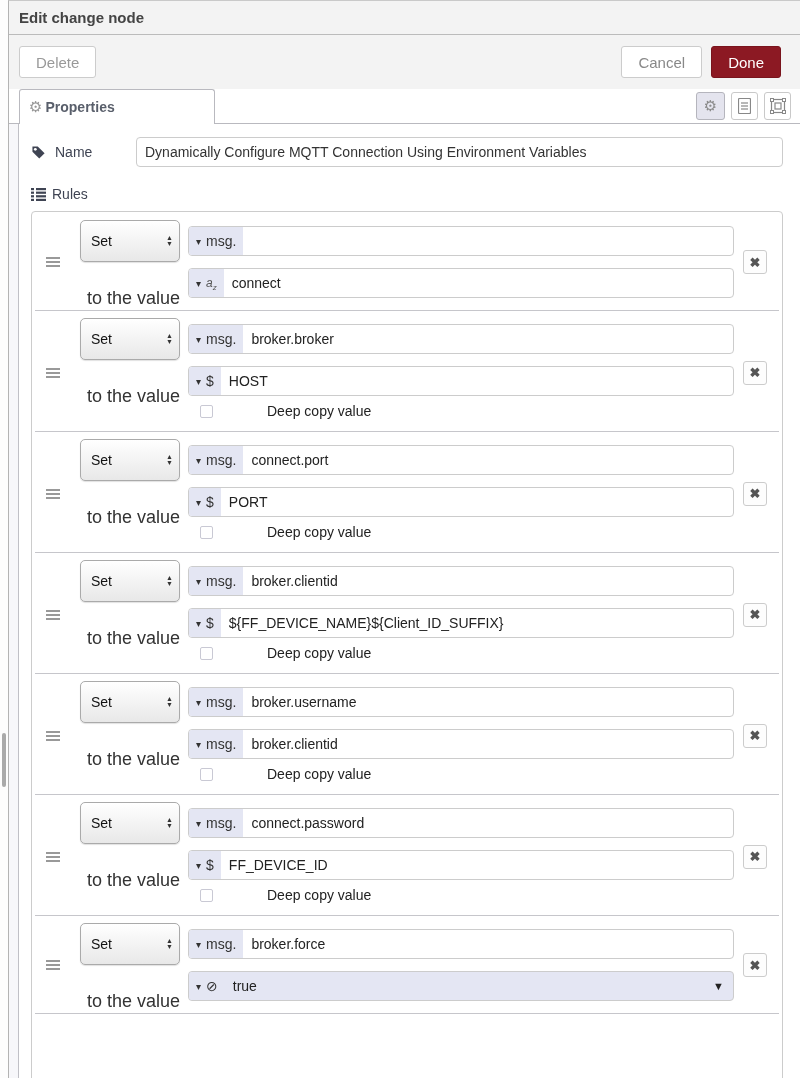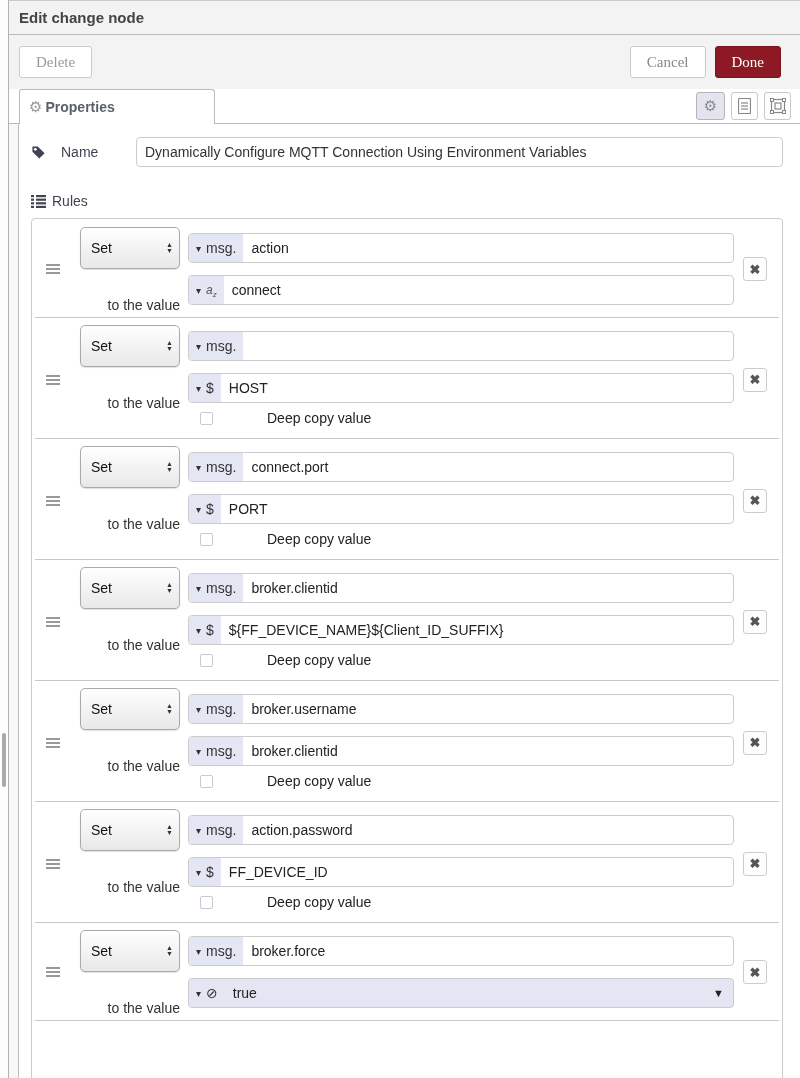--- a/index.html
+++ b/index.html
@@ -14,21 +14,21 @@
 
   
   .tray { position:absolute; left:8px; top:0; right:0; bottom:0;
           border-left:1px solid #b3b3b3; border-top:1px solid #c9c9c9; background:#c2410c; }
 
   .tray-header { height:34px; background:#f3f3f3; border-bottom:1px solid #bbb;
                  display:flex; align-items:center; padding-left:10px; }
   .tray-header h1 { font-size:15px; font-weight:bold; color:#444; }
 
   .toolbar { height:54px; background:#f3f3f3; display:flex; align-items:center;
-             padding:0 19px 0 10px;font-family:Liberation Serif, serif; }
+             padding:0 19px 0 10px; }
   .btn { height:32px; border:1px solid #ccc; border-radius:3px; background:#fff;
          font-size:15px; color:#999; padding:0 16px; cursor:pointer;
          font-family:inherit; }
   .btn-cancel { color:#888; margin-left:auto; }
   .btn-done { background:#8C1923; border-color:#79141d; color:#fff; margin-left:9px;text-align:center; }
 
   
   .tabbar { position:relative; height:35px; background:#fff; }
   .tabbar::after { content:''; position:absolute; left:0; right:0; bottom:0;
                    border-bottom:1px solid #b9b9bf; z-index:1; }
@@ -45,45 +45,45 @@
   .icon-btn.selected { background:#e4e4ee; border-color:#b5b5bd; width:29px; }
   .icon-btn .gear-glyph { color:#8a8a8a; font-size:15px; }
 
   
   .form-gutter { position:absolute; left:0; top:123px; bottom:0; width:10px;
                  background:#f7f7fa; border-right:1px solid #c0c0c6; z-index:3; }
 
   
   .form { padding:13px 17px 0 22px; background:#fff; }
   .form-row-name { display:flex; align-items:center; height:30px; }
-  .field-label { display:flex; align-items:center; gap:15px; width:105px;
+  .field-label { display:flex; align-items:center; gap:9px; width:105px;
                  font-size:14px; color:#3f4453; }
   .name-input { flex:1; height:30px; border:1px solid #ccc; border-radius:4px;
                 padding:0 8px; font-size:14px; color:#333; font-family:inherit; outline:none; }
-  .rules-label { display:flex; align-items:center; gap:6px; margin-top:26px;
+  .rules-label { display:flex; align-items:center; gap:6px; margin-top:19px;
                  font-size:14px; color:#3f4453; }
 
   .rules-container { margin-top:9px; border:1px solid #ccc; border-radius:4px;
                      background:#fff; padding:0 2px; height:1000px; }
   .rule { position:relative; display:flex; padding:14px 4px 10px 4px; }
   .rule + .rule::before, .rules-footer::before {
       content:''; position:absolute; top:0; left:1px; right:1px;
       border-top:1px solid #c6c6cb; }
   .rules-footer { position:relative; height:120px; }
   .rule.compact { padding-bottom:12px; }
 
   .drag-col { width:30px; display:flex; align-items:center; justify-content:center; }
   .drag-handle { display:flex; flex-direction:column; gap:2px; cursor:grab; }
   .drag-handle i { display:block; width:14px; height:2px; background:#999; }
 
   .rule-body { flex:1; display:flex; flex-direction:column; }
   .rule-row { display:flex; align-items:center; gap:8px; height:30px; }
   .rule-row + .rule-row { margin-top:12px; }
   .col-a { width:112px; display:flex; justify-content:flex-end; }
-  .to-value-label { font-size:14px; color:#333; line-height:30px; white-space:nowrap;margin-top:29px; }
+  .to-value-label { font-size:18px; color:#333; line-height:30px; white-space:nowrap;margin-top:29px; }
 
   .op-select { width:100px; height:42px; border:1px solid #aaa; border-radius:5px;
                background:linear-gradient(#fff,#e8e8e8); display:flex; align-items:center;
                padding:0 6px 0 10px; cursor:pointer;
                box-shadow:0 1px 1px rgba(0,0,0,.12); }
   .op-select .op-text { font-size:14px; color:#111; flex:1; }
   .op-updown { display:flex; flex-direction:column; line-height:6px; font-size:7px; color:#333; }
 
   .typed-input { flex:1; height:30px; border:1px solid #ccc; border-radius:4px;
                  display:flex; align-items:center; overflow:hidden; background:#fff; }
@@ -208,21 +208,20 @@
                         <span>▲</span>
                         <span>▼</span>
                       </span>
           </div>
         </div>
         <div class="typed-input">
           <span class="ti-type">
             <span class="ti-caret">▾</span>
             <span class="ti-type-label prop-type-label"><span>msg.</span></span>
           </span>
-          <span class="ti-value">action</span>
         </div>
       </div>
       <div class="rule-row">
         <div class="col-a">
           <span class="to-value-label">to the value</span>
         </div>
         <div class="typed-input value-input">
           <span class="ti-type">
             <span class="ti-caret">▾</span>
             <span class="ti-type-label val-type-label"><span class="az">a<sub>z</sub></span></span>
@@ -257,20 +256,21 @@
                         <span>▲</span>
                         <span>▼</span>
                       </span>
           </div>
         </div>
         <div class="typed-input">
           <span class="ti-type">
             <span class="ti-caret">▾</span>
             <span class="ti-type-label prop-type-label"><span>msg.</span></span>
           </span>
+          <span class="ti-value">broker.broker</span>
         </div>
       </div>
       <div class="rule-row">
         <div class="col-a">
           <span class="to-value-label">to the value</span>
         </div>
         <div class="typed-input value-input">
           <span class="ti-type">
             <span class="ti-caret">▾</span>
             <span class="ti-type-label val-type-label"><span class="env">$</span></span>
@@ -464,21 +464,21 @@
                         <span>▲</span>
                         <span>▼</span>
                       </span>
           </div>
         </div>
         <div class="typed-input">
           <span class="ti-type">
             <span class="ti-caret">▾</span>
             <span class="ti-type-label prop-type-label"><span>msg.</span></span>
           </span>
-          <span class="ti-value">action.password</span>
+          <span class="ti-value">connect.password</span>
         </div>
       </div>
       <div class="rule-row">
         <div class="col-a">
           <span class="to-value-label">to the value</span>
         </div>
         <div class="typed-input value-input">
           <span class="ti-type">
             <span class="ti-caret">▾</span>
             <span class="ti-type-label val-type-label"><span class="env">$</span></span>

